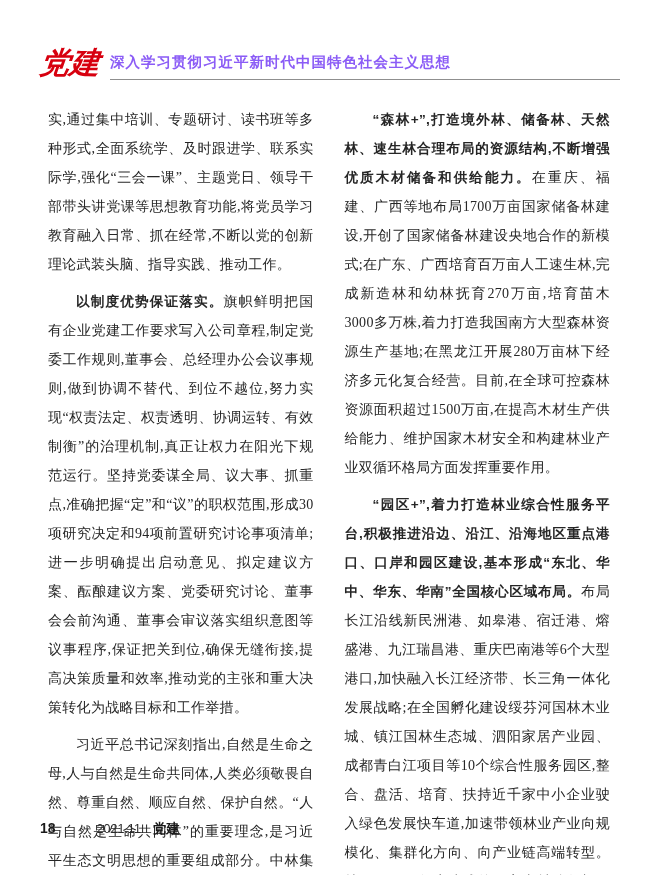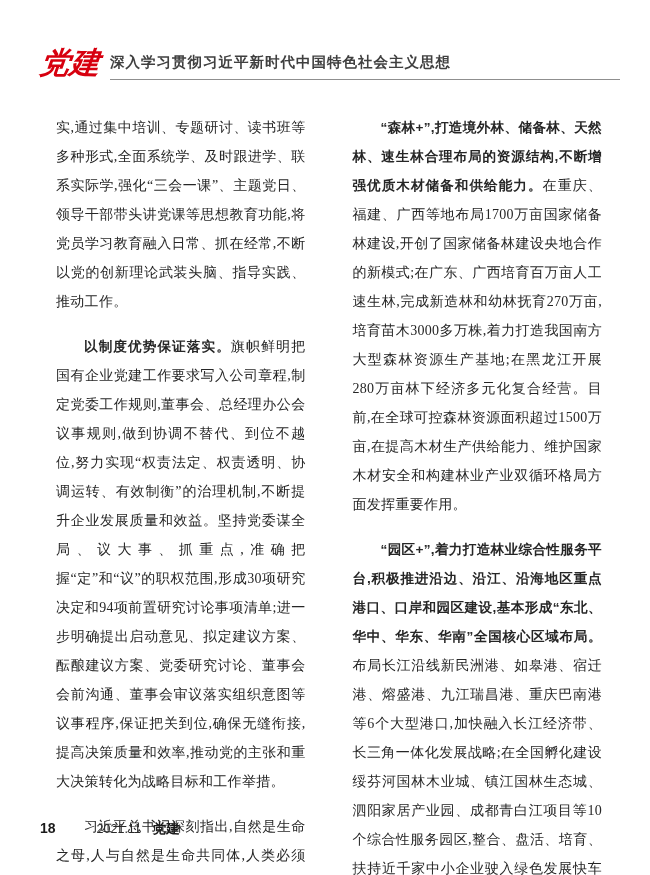--- a/index.html
+++ b/index.html
@@ -27,36 +27,36 @@
     margin-right:10px; margin-bottom:2px;
     white-space:nowrap;
   }
   .strip {
     flex:1;
     border-bottom:1.5px solid #8f8f8f;
     padding-bottom:7px;
   }
   .strip-title {
     font-family:"Liberation Sans","DejaVu Sans",sans-serif;
-    font-weight:bold; font-size:14.5px; color:#404040;
+    font-weight:bold; font-size:14.5px; color:#8b5cf6;
     letter-spacing:1px;
   }
 
   
   .cols {
     position:absolute; top:97px; left:40px; width:578px;
     display:flex; gap:15px;
   }
   .col {
     flex:1;
     font-size:14px; line-height:29px;
     text-align:justify;
     letter-spacing:0.3px;
   }
-  .body-p { margin:16px; text-indent:2em; }
+  .body-p { margin:8px; text-indent:2em; }
   .body-p.no-indent { text-indent:0; }
   .lead {
     font-weight:bold;
     font-family:"Liberation Sans","DejaVu Sans",sans-serif;
     font-size:13.6px;
   }
   .red-heading {
     font-family:"Liberation Sans","DejaVu Sans",sans-serif;
     color:#e8382d;
     font-size:15px; font-weight:bold;
@@ -84,21 +84,21 @@
     <span class="logo">党建</span>
     <div class="strip">
       <span class="strip-title">深入学习贯彻习近平新时代中国特色社会主义思想</span>
     </div>
   </div>
 
   <div class="cols">
 
     <div class="col">
       <p class="body-p no-indent"><span>实,通过集中培训、专题研讨、读书班等多种形式,全面系统学、及时跟进学、联系实际学,强化“三会一课”、主题党日、领导干部带头讲党课等思想教育功能,将党员学习教育融入日常、抓在经常,不断以党的创新理论武装头脑、指导实践、推动工作。</span></p>
-      <p class="body-p"><span class="lead">以制度优势保证落实。</span><span>旗帜鲜明把国有企业党建工作要求写入公司章程,制定党委工作规则,董事会、总经理办公会议事规则,做到协调不替代、到位不越位,努力实现“权责法定、权责透明、协调运转、有效制衡”的治理机制,不断提升企业发展质量和效益。坚持党委谋全局、议大事、抓重点,准确把握“定”和“议”的职权范围,形成30项研究决定和94项前置研究讨论事项清单;进一步明确提出启动意见、拟定建议方案、酝酿建议方案、党委研究讨论、董事会会前沟通、董事会审议落实组织意图等议事程序,保证把关到位,确保无缝衔接,提高决策质量和效率,推动党的主张和重大决策转化为战略目标和工作举措。</span></p>
+      <p class="body-p"><span class="lead">以制度优势保证落实。</span><span>旗帜鲜明把国有企业党建工作要求写入公司章程,制定党委工作规则,董事会、总经理办公会议事规则,做到协调不替代、到位不越位,努力实现“权责法定、权责透明、协调运转、有效制衡”的治理机制,真正让权力在阳光下规范运行。坚持党委谋全局、议大事、抓重点,准确把握“定”和“议”的职权范围,形成30项研究决定和94项前置研究讨论事项清单;进一步明确提出启动意见、拟定建议方案、酝酿建议方案、党委研究讨论、董事会会前沟通、董事会审议落实组织意图等议事程序,保证把关到位,确保无缝衔接,提高决策质量和效率,推动党的主张和重大决策转化为战略目标和工作举措。</span></p>
       <p class="body-p"><span>习近平总书记深刻指出,自然是生命之母,人与自然是生命共同体,人类必须敬畏自然、尊重自然、顺应自然、保护自然。“人与自然是生命共同体”的重要理念,是习近平生态文明思想的重要组成部分。中林集团始终把习近平生态文明思想作为思想武器和行动指南,聚焦服务国家战略、聚焦实现绿色发展,围绕“全球森林资源经营者和我国林业转型升级综合服务平台”职能定位,做强做优“四大主业”板块,创新实施“森林+”“园区+”“湖泊+”三大战略,加速从传统林业向生态林业转型升级,不断提升企业发展质量和效益,奋力向“做生态产业领袖、创世界一流企业”发展目标迈进。</span></p>
     </div>
 
     <div class="col">
       <p class="body-p"><span class="lead">“森林+”,打造境外林、储备林、天然林、速生林合理布局的资源结构,不断增强优质木材储备和供给能力。</span><span>在重庆、福建、广西等地布局1700万亩国家储备林建设,开创了国家储备林建设央地合作的新模式;在广东、广西培育百万亩人工速生林,完成新造林和幼林抚育270万亩,培育苗木3000多万株,着力打造我国南方大型森林资源生产基地;在黑龙江开展280万亩林下经济多元化复合经营。目前,在全球可控森林资源面积超过1500万亩,在提高木材生产供给能力、维护国家木材安全和构建林业产业双循环格局方面发挥重要作用。</span></p>
       <p class="body-p"><span class="lead">“园区+”,着力打造林业综合性服务平台,积极推进沿边、沿江、沿海地区重点港口、口岸和园区建设,基本形成“东北、华中、华东、华南”全国核心区域布局。</span><span>布局长江沿线新民洲港、如皋港、宿迁港、熔盛港、九江瑞昌港、重庆巴南港等6个大型港口,加快融入长江经济带、长三角一体化发展战略;在全国孵化建设绥芬河国林木业城、镇江国林生态城、泗阳家居产业园、成都青白江项目等10个综合性服务园区,整合、盘活、培育、扶持近千家中小企业驶入绿色发展快车道,加速带领林业产业向规模化、集群化方向、向产业链高端转型。特别是2014年底建成的国家木材储备加工交易示范基地——绥芬河国林木业城,实现了当年开工、当年运营、当年见效的“中林速度”,被誉为“国林模式”,成为全国林业产业园区建设的标杆和旗帜,有力推动了我国林业中小企业转型升级和可持续发展。</span></p>
 
     </div>
 
   </div>

